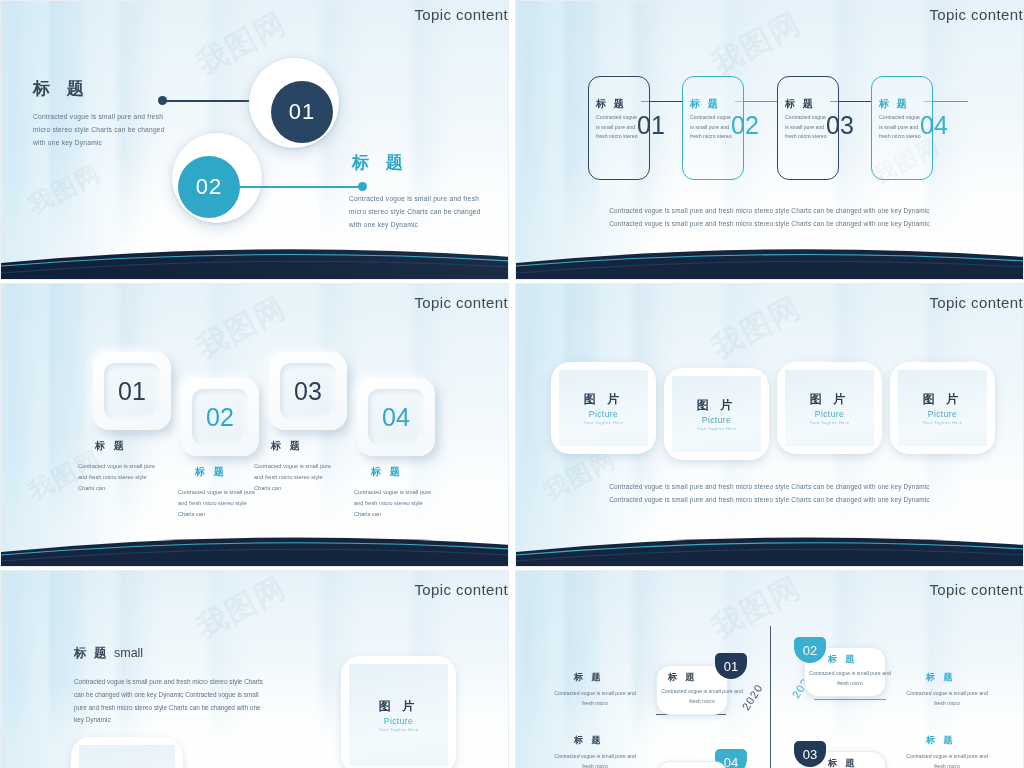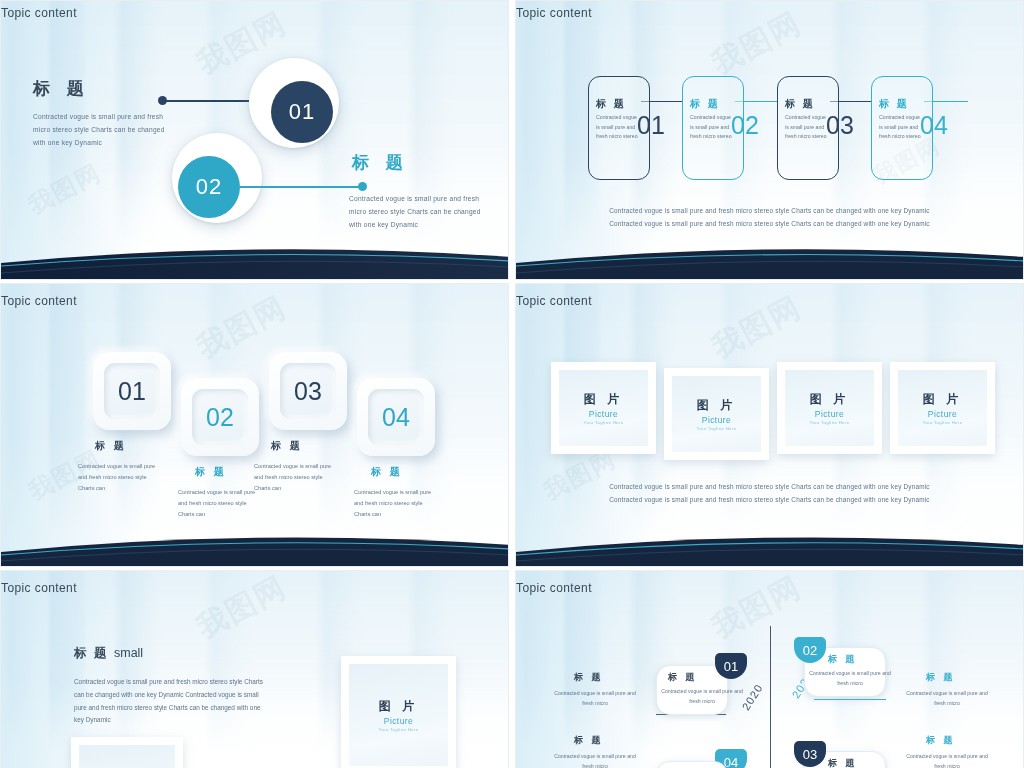--- a/index.html
+++ b/index.html
@@ -75,22 +75,22 @@
     pointer-events: none;
     user-select: none;
     white-space: nowrap;
   }
   .wm.a { left: 38%; top: 8%; }
   .wm.b { left: 5%;  top: 62%; font-size: 24px; }
   .wm.c { left: 70%; top: 52%; font-size: 22px; }
 
   .slide-title {
     position: absolute; left: 0; right: 0; top: 5px;
-    text-align: left;
-    font-size: 12px;
+    text-align: right;
+    font-size: 15px;
     color: #3a4a58;
     letter-spacing: .4px;
   }
   .slide-title.lower { top: 10px; }
 
   
   .wave { position: absolute; left:0; right:0; bottom:0; height: 46px; }
 
   
   .s1-line {
@@ -159,20 +159,21 @@
   .s3-cap-t { position:absolute; font-size:10px; letter-spacing:3px; color:#37485a; font-weight:600;}
   .s3-cap-t.teal { color:#2fa8c8; }
   .s3-cap-p { position:absolute; width:86px; font-size:5.6px; color:#62778b; line-height:2.0;}
 
   
   .pframe {
     position:absolute;
     background:#ffffff;
     box-shadow: 0 3px 9px rgba(150,175,195,.35);
     padding: 8px;
+    border-radius: 19px;
   }
   .pinner {
     width:100%; height:100%;
     background: linear-gradient(170deg,#e6f2f8, #f4fafd 70%, #eef6fa);
     display:flex; flex-direction:column; align-items:center; justify-content:center;
     gap: 1px;
   }
   .pinner .cn { font-size:12px; letter-spacing:4px; color:#2b3f54; font-weight:600;}
   .pinner .en { font-size:8.5px; color:#3fa9c6; letter-spacing:.4px;}
   .pinner .tg { font-size:4.4px; color:#8fc6d8; letter-spacing:.3px;}

